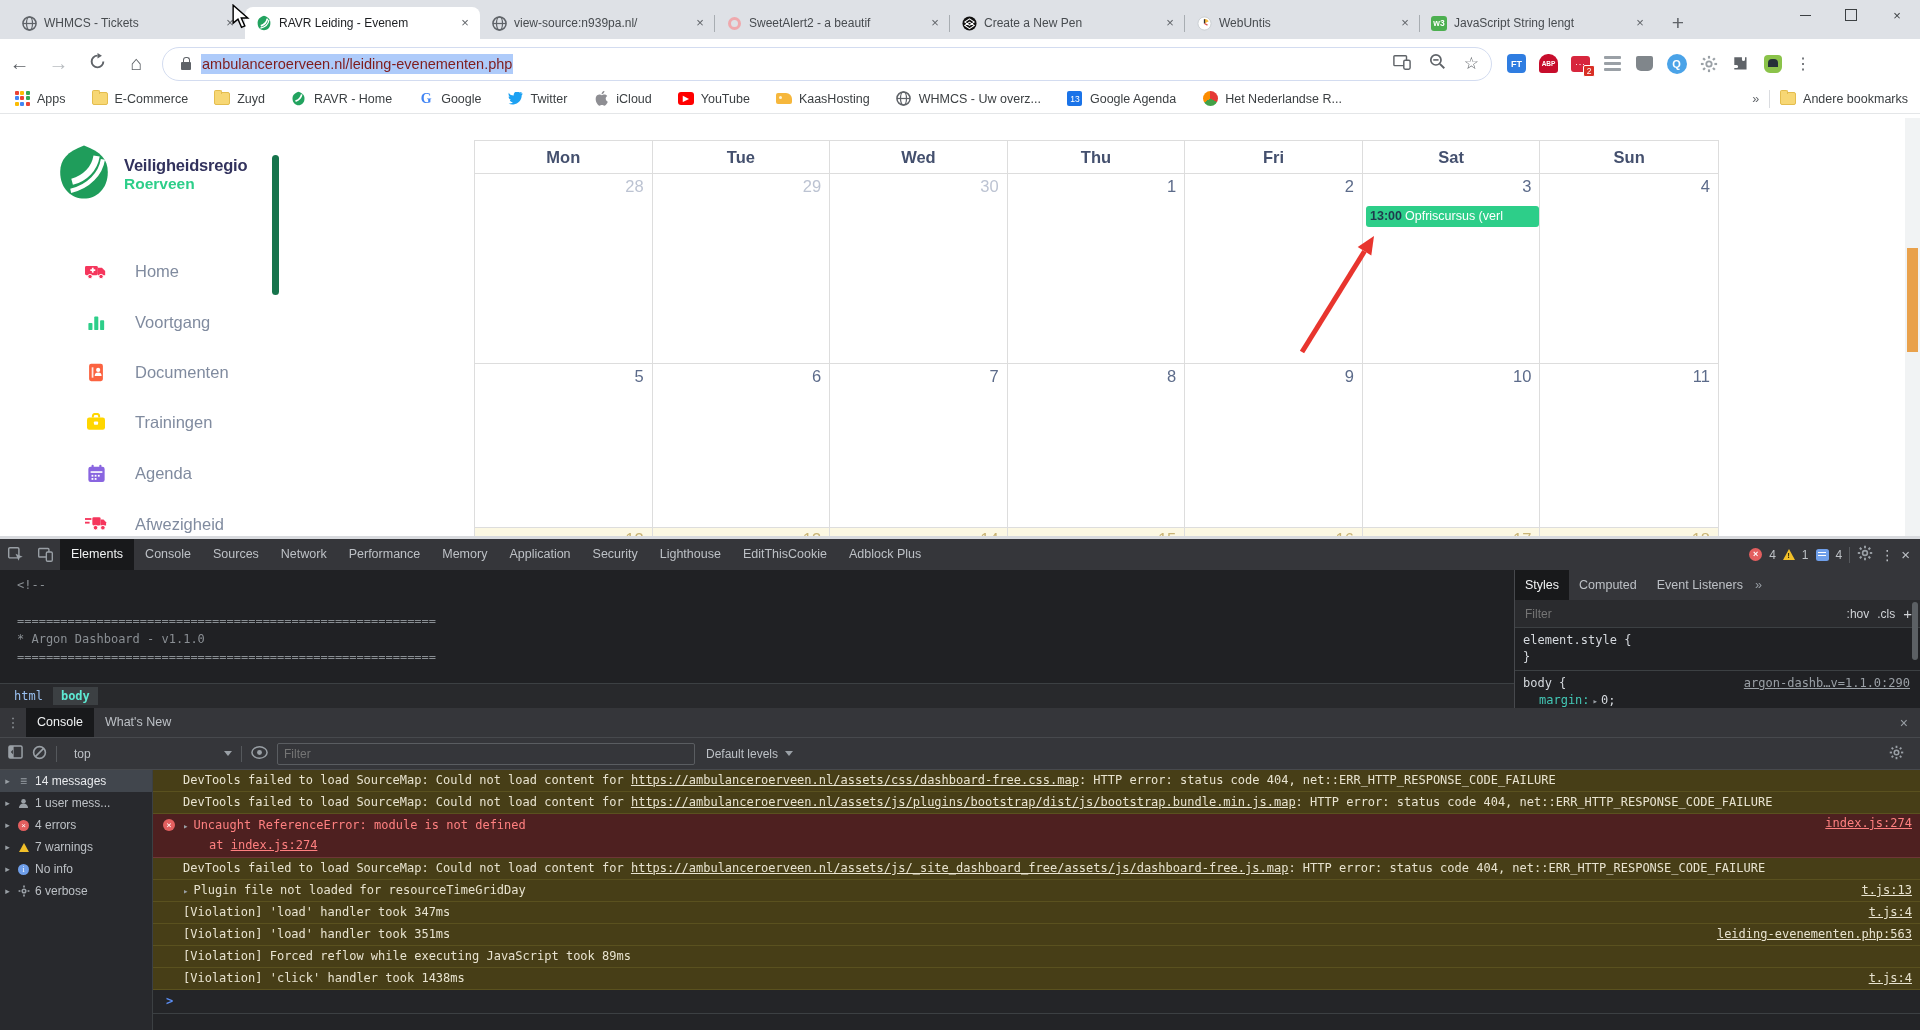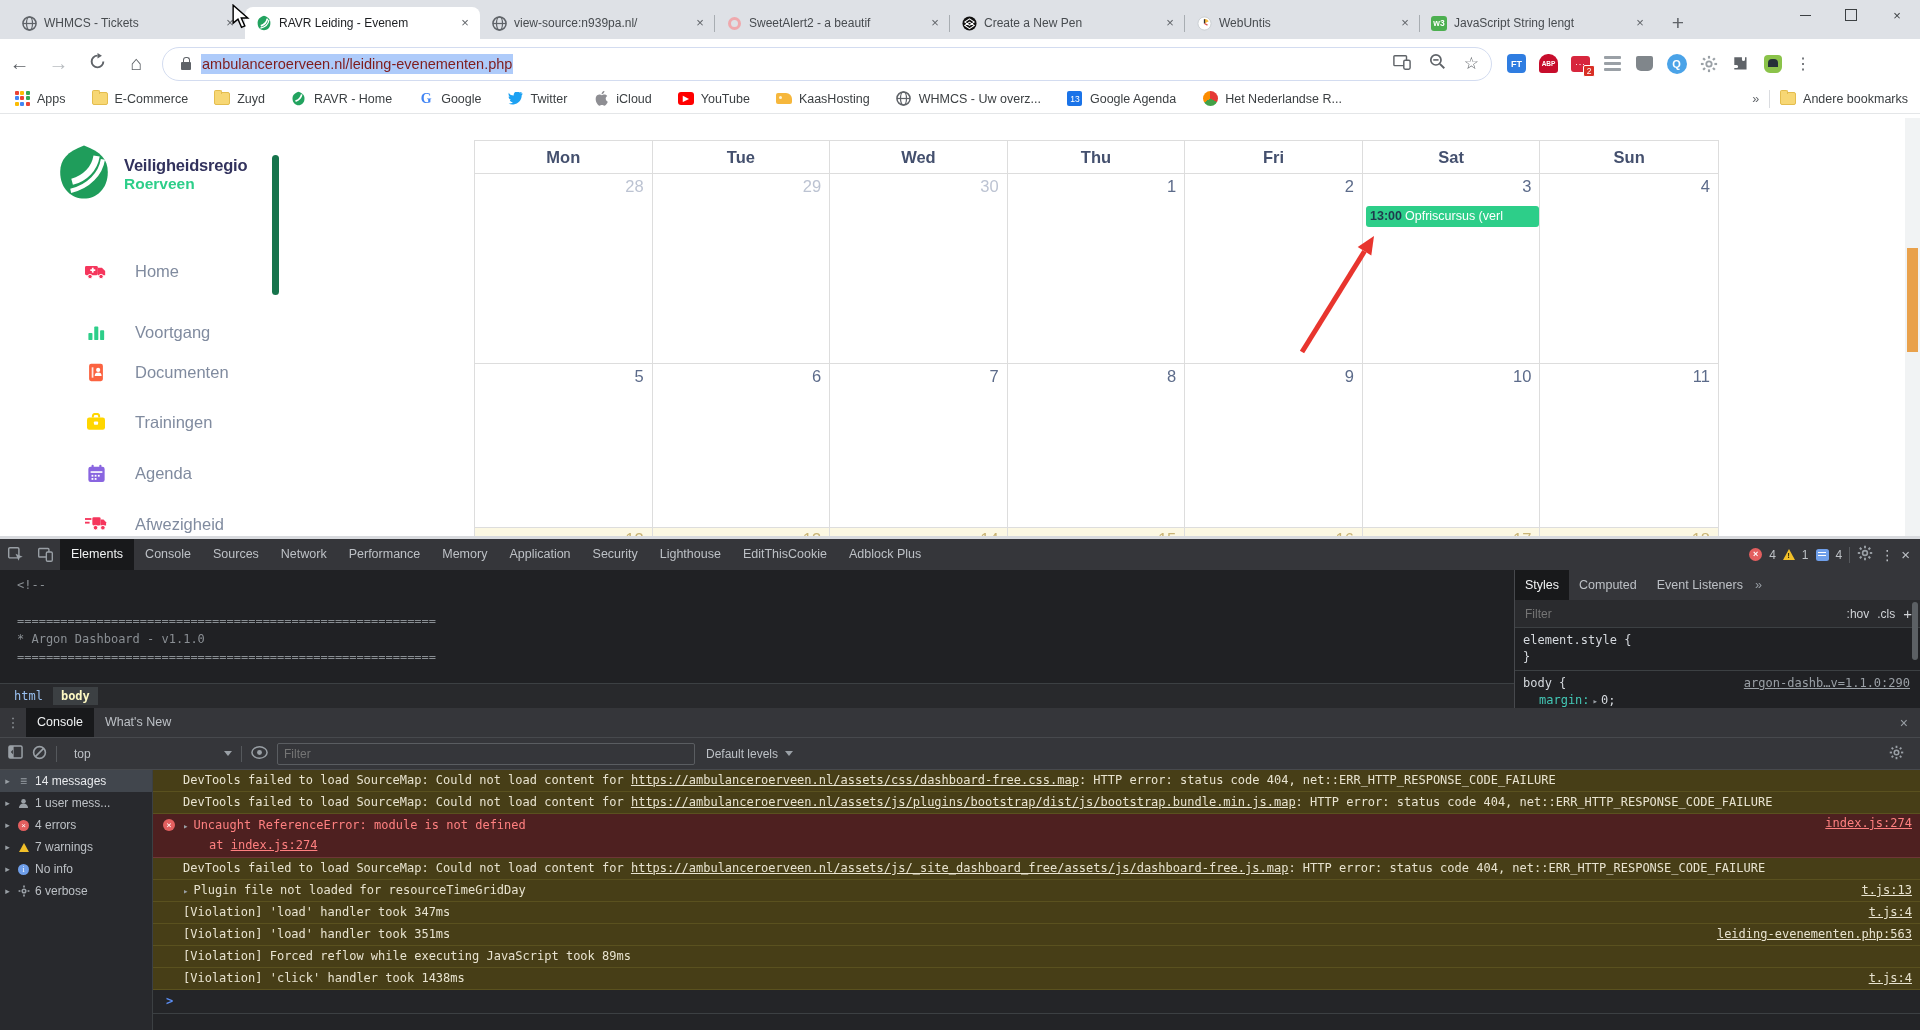--- a/index.html
+++ b/index.html
@@ -112,21 +112,21 @@
   .infochat{width:13px;height:12px;border-radius:2.5px;background:#6f9fea;position:relative;}
   .infochat:before{content:"";position:absolute;left:2.5px;top:3px;width:8px;height:1.5px;background:#fff;box-shadow:0 3px 0 #fff;}
   .vsep{width:1px;height:16px;background:#55585c;}
 
   .dt-elems{position:absolute;top:31px;left:0;width:1514px;height:113px;background:#202124;
     font-family:"DejaVu Sans Mono",monospace;font-size:12px;color:#8a8f94;}
   .dt-elems div{position:absolute;left:17px;white-space:pre;}
   .crumbs{position:absolute;top:144px;left:0;width:1514px;height:25px;background:#28292c;border-top:1px solid #3c4043;
     display:flex;align-items:center;font-family:"DejaVu Sans Mono",monospace;font-size:12px;box-sizing:border-box;padding-left:8px;gap:4px;}
   .crumb-a{color:#99c0f0;padding:2px 6px;}
-  .crumb-b{color:#fef9c3;background:#3c4043;padding:2px 8px;font-weight:bold;}
+  .crumb-b{color:#5eead4;background:#3c4043;padding:2px 8px;font-weight:bold;}
 
   .dt-styles{position:absolute;top:31px;left:1514px;right:0;height:138px;border-left:1px solid #47494d;box-sizing:border-box;}
   .sp-tabs{height:30px;background:#35363a;display:flex;align-items:center;font-size:12.5px;}
   .sp-tab{padding:0 10px;height:30px;line-height:30px;white-space:nowrap;}
   .sp-tab.active{background:#18191b;color:#f1f3f4;}
   .sp-more{margin-left:2px;color:#9aa0a6;}
   .sp-filterrow{height:28px;background:#2a2b2e;border-bottom:1px solid #3c4043;display:flex;align-items:center;
     padding:0 8px;gap:8px;box-sizing:border-box;}
   .sp-filterrow input{flex:1;background:transparent;border:none;outline:none;color:#9aa0a6;font-size:12px;font-family:"Liberation Sans",sans-serif;}
   .sp-tok{color:#d0d3d7;font-size:12px;}
@@ -471,21 +471,21 @@
             <rect x="0" y="4" width="14" height="10" rx="1.5" fill="#f5365c"></rect>
             <path d="M14 6 h4.5 L22 9.5 V14 h-8z" fill="#f5365c"></path>
             <circle cx="5.5" cy="15.5" r="2.4" fill="#f5365c" stroke="#fff" stroke-width="1"></circle>
             <circle cx="17.5" cy="15.5" r="2.4" fill="#f5365c" stroke="#fff" stroke-width="1"></circle>
             <rect x="5.8" y="7.6" width="5.4" height="1.9" fill="#fff"></rect>
             <rect x="7.5" y="5.9" width="1.9" height="5.4" fill="#fff"></rect>
           </svg>
         </span>
       <span>Home</span>
     </div>
-    <div class="menu-item" style="top:203px;text-align:right;">
+    <div class="menu-item" style="top:193px;text-align:right;">
       <span class="mi">
         <svg width="19" height="18" viewBox="0 0 20 20" fill="#2dce89">
             <rect x="1" y="11" width="4.5" height="8" rx="1"></rect>
             <rect x="7.5" y="4" width="4.5" height="15" rx="1"></rect>
             <rect x="14" y="8" width="4.5" height="11" rx="1"></rect>
           </svg>
         </span>
       <span>Voortgang</span>
     </div>
     <div class="menu-item" style="top:243px;text-align:center;">

